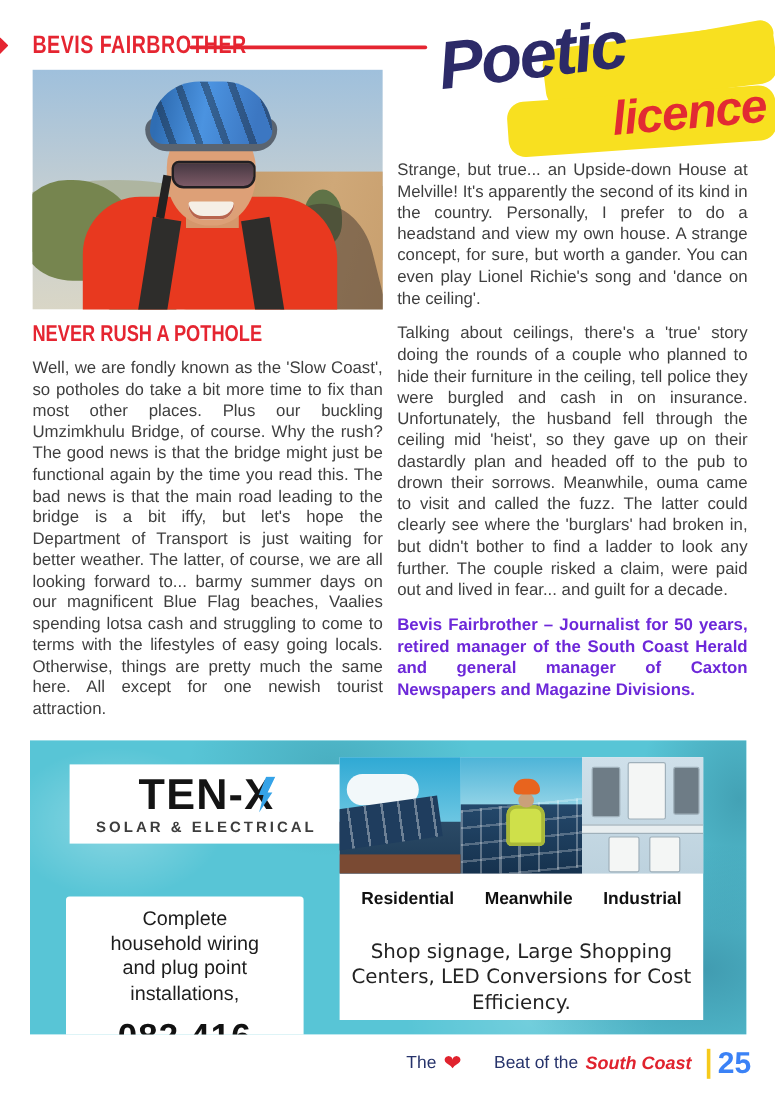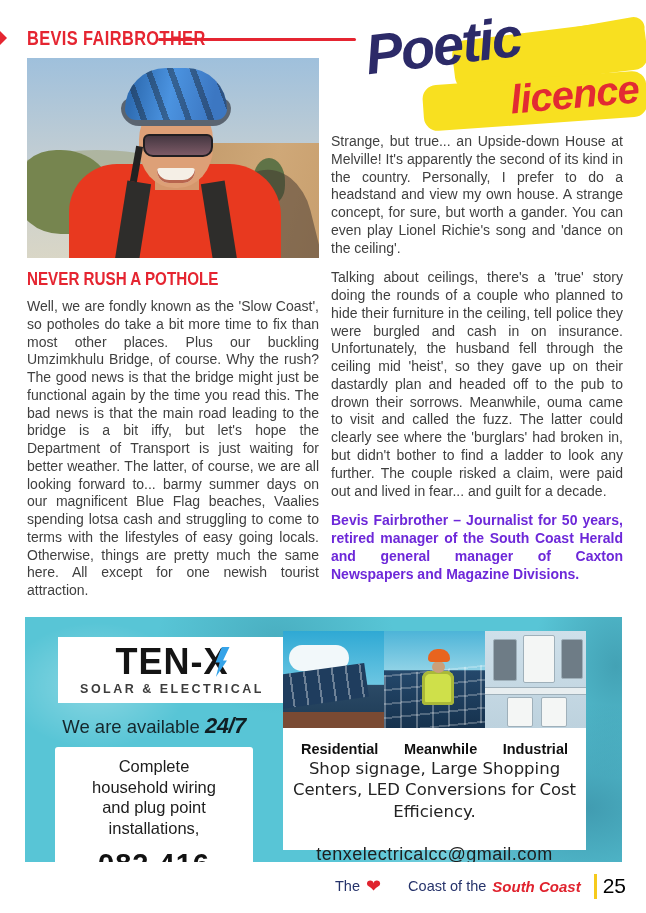--- a/index.html
+++ b/index.html
@@ -126,31 +126,31 @@
   .ph3 .unit{position:absolute;background:#f4f6f5;border:1px solid #9fb0ba;border-radius:2px;}
   .ph3 .u1{left:8px;top:8px;width:22px;height:40px;background:#6e7c86;}
   .ph3 .u2{left:38px;top:4px;width:30px;height:46px;}
   .ph3 .u3{left:76px;top:8px;width:20px;height:38px;background:#6e7c86;}
   .ph3 .pipe{position:absolute;left:0;top:56px;width:100%;height:6px;background:#e8eef0;
              border-top:1px solid #9fb0ba;border-bottom:1px solid #9fb0ba;}
   .ph3 .b1{left:22px;top:66px;width:24px;height:28px;}
   .ph3 .b2{left:56px;top:66px;width:24px;height:28px;}
   .cats{display:flex;justify-content:space-between;padding:13px 18px 0;font-weight:bold;
         font-size:14.5px;color:#101010;}
-  .tagline{text-align:center;font-size:16.5px;color:#232323;margin-top:1px;line-height:1.3;
+  .tagline{text-align:center;font-size:16.5px;color:#232323;margin-top:25px;line-height:1.3;
            padding:0 4px;font-family:"DejaVu Sans",sans-serif;}
   .email{text-align:center;font-size:18px;color:#1d1d1d;margin-top:22px;letter-spacing:0.5px;}
 
   
   .footer{position:absolute;top:872px;right:20px;display:flex;align-items:center;gap:6px;height:28px;}
   .f-navy{color:#26336b;font-size:14.5px;margin-left:21px;}
   .f-heart{color:#e0232e;font-size:18px;line-height:1;}
   .f-sc{color:#e0232e;font-weight:bold;font-size:15px;font-style:italic;}
   .f-bar{width:3px;height:25px;background:#f6ca1c;margin-left:7px;}
-  .f-num{color:#000000;font-weight:normal;font-size:21px;}
+  .f-num{color:#3b82f6;font-weight:bold;font-size:25px;}
 </style>
 </head>
 <body>
 
 <div class="page">
 
   <div class="corner-mark"></div>
 
   <h1 class="byline">BEVIS FAIRBROTHER</h1>
   <div class="byline-rule"></div>
@@ -202,23 +202,20 @@
     <div class="ad-tex"></div>
 
     <div class="ad-left">
       <div class="tenx-box">
         <div class="tenx-brand">
           <span>TEN-X</span>
           <div class="bolt"></div>
         </div>
         <div class="tenx-sub">SOLAR &amp; ELECTRICAL</div>
       </div>
-      <div class="avail">
-        <span>We are available </span><strong>24/7</strong>
-      </div>
       <div class="info-box">
         <p class="info-text">Complete household wiring and plug point installations,</p>
         <p class="info-phone">082 416 3775</p>
       </div>
     </div>
 
     <div class="ad-panel">
       <div class="panel-photos">
         <div class="pphoto ph1">
           <div class="cloud"></div>
@@ -246,19 +243,19 @@
         <span>Industrial</span>
       </div>
       <div class="tagline">Shop signage, Large Shopping Centers, LED Conversions for Cost Efficiency.</div>
       <div class="email">tenxelectricalcc@gmail.com</div>
     </div>
   </div>
 
   <div class="footer">
     <span class="f-navy">The</span>
     <span class="f-heart">❤</span>
-    <span class="f-navy">Coast of the</span>
+    <span class="f-navy">Beat of the</span>
     <span class="f-sc">South Coast</span>
     <span class="f-bar"></span>
     <span class="f-num">25</span>
   </div>
 
 </div>
 
 </body></html>

